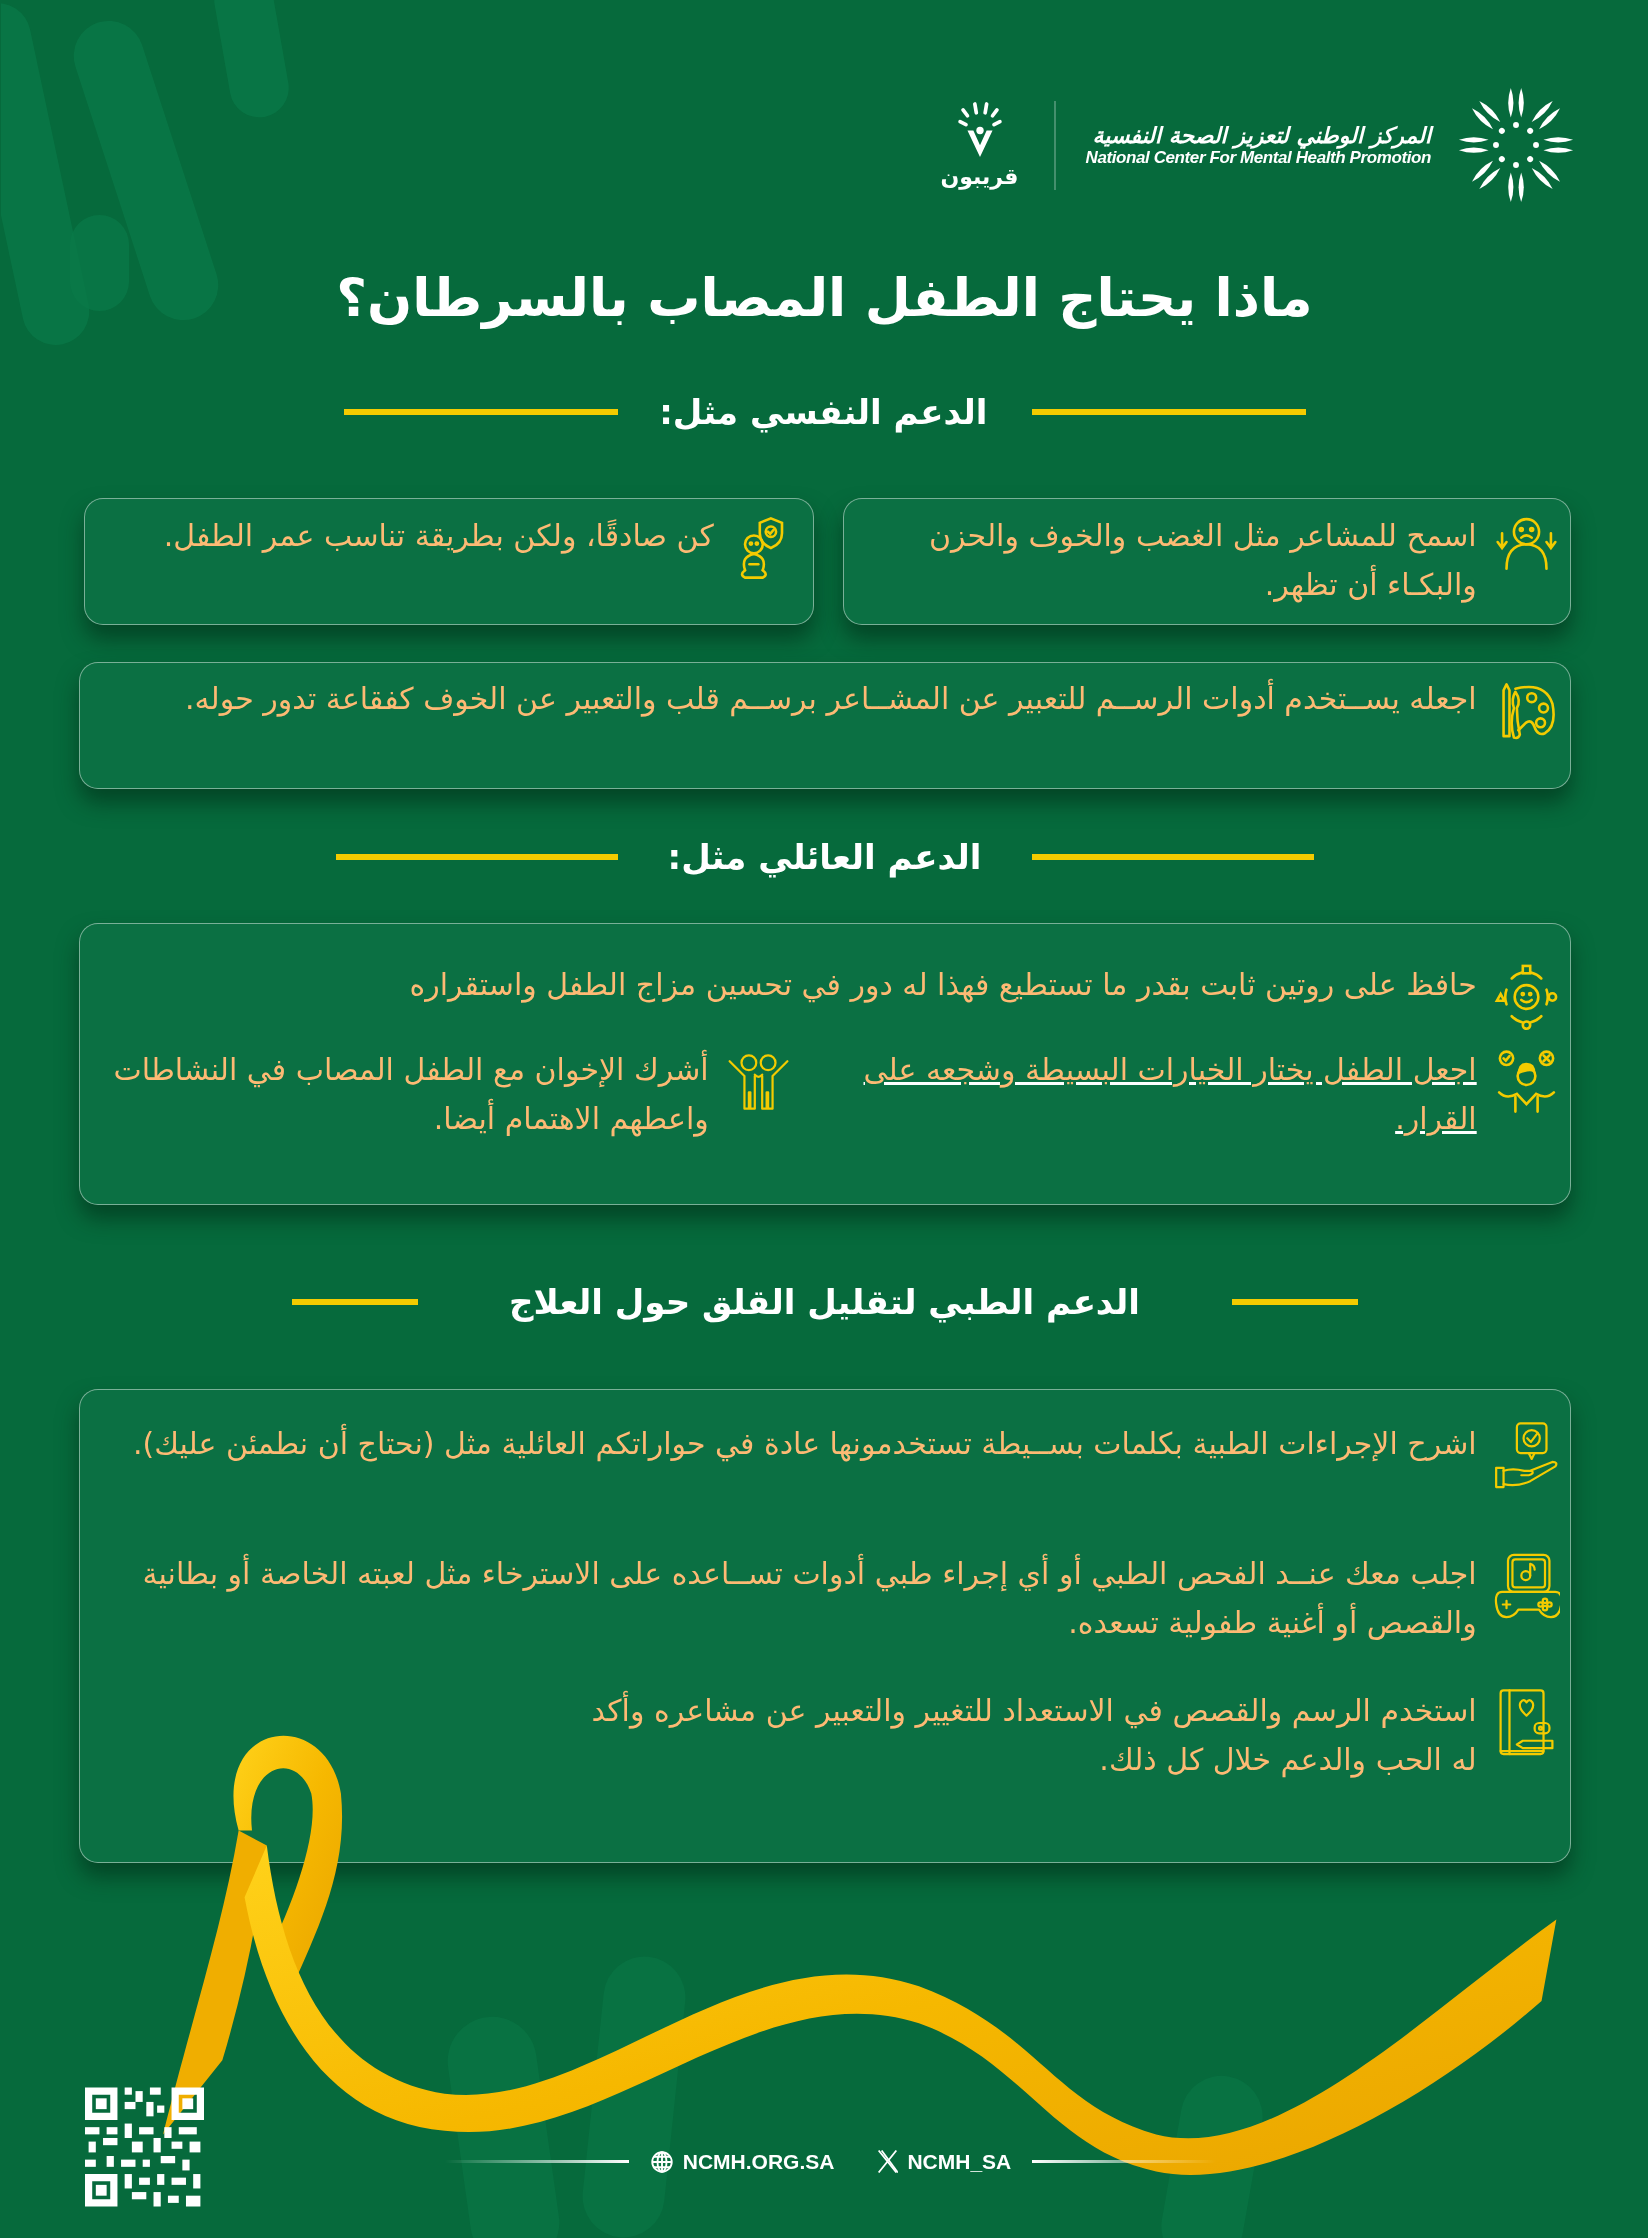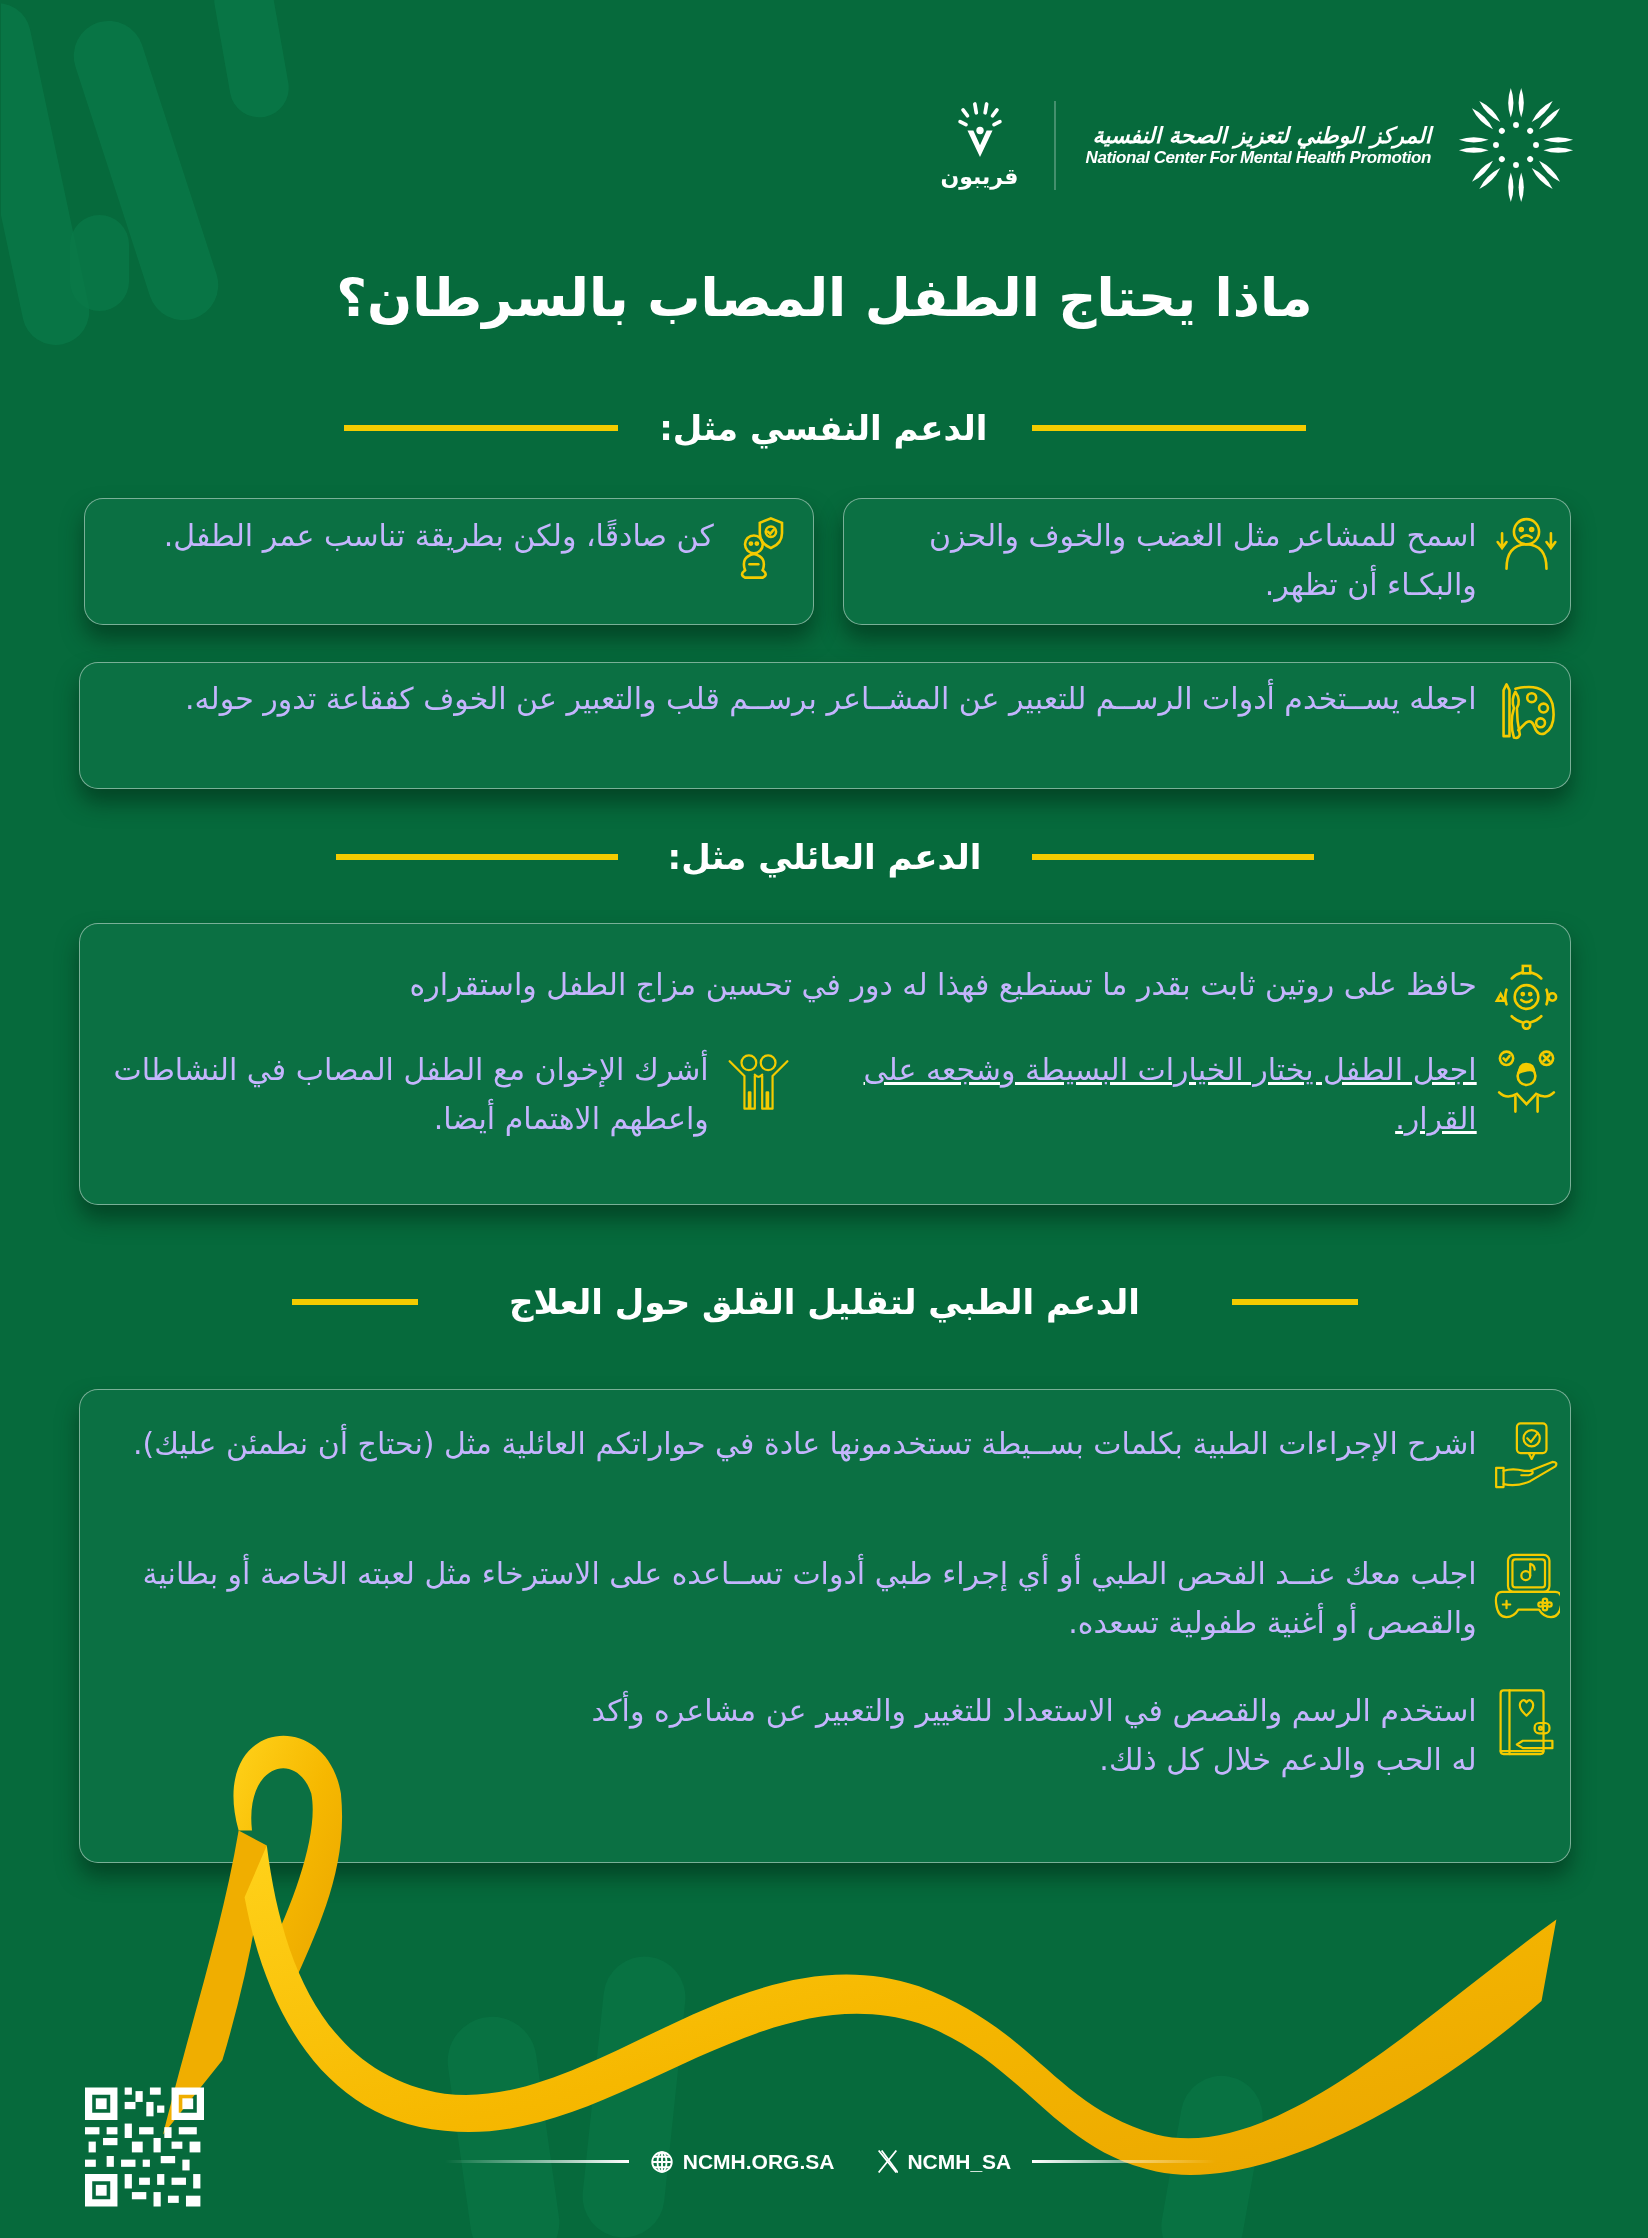--- a/index.html
+++ b/index.html
@@ -28,21 +28,21 @@
 
   .card {
     position: absolute;
     background: #0b7043;
     border: 1.5px solid rgba(255,255,255,.45);
     border-radius: 19px;
     box-shadow: 0 13.3px 21px rgba(0,40,20,.55);
   }
   .item { position: absolute; display: flex; align-items: flex-start; gap: 16.3px; direction: rtl; }
   .item .icon { flex: none; width: 67px; height: 74px; }
-  .item .txt { font-size: 30px; line-height: 49px; color: #c4b5fd; text-align: right; }
+  .item .txt { font-size: 30px; line-height: 49px; color: #fdba74; text-align: right; }
 
   .ribbon { position: absolute; left: 0; top: 0; pointer-events: none; }
 
   .footer-links { position: absolute; top: 2149px; left: 445px; width: 771px; display: flex; align-items: center; justify-content: center; gap: 21px; direction: ltr; }
   .footer-links .hl { height: 2.2px; width: 185px; background: linear-gradient(90deg, rgba(255,255,255,0), #fff); }
   .footer-links .hr { height: 2.2px; width: 185px; background: linear-gradient(90deg, #fff, rgba(255,255,255,0)); }
   .link { display: flex; align-items: center; gap: 9px; font-family: "Liberation Sans", sans-serif; font-weight: bold; font-size: 21px; }
   .qr { position: absolute; left: 85px; top: 2086px; width: 119px; height: 122px; }
 </style>
 </head>
@@ -92,21 +92,21 @@
         <use href="#petal" transform="rotate(225 85 85)"></use>
         <use href="#petal" transform="rotate(270 85 85)"></use>
         <use href="#petal" transform="rotate(315 85 85)"></use>
       </g>
     </svg>
   </div>
 </div>
 
 <h1 class="main-title">ماذا يحتاج الطفل المصاب بالسرطان؟</h1>
 
-<div class="section-head" style="top:408px;">
+<div class="section-head" style="top:392px;">
   <div class="line" style="width:274px;"></div>
   <div class="label" style="width:326px;text-align:center;">الدعم النفسي مثل:</div>
   <div class="line" style="width:274px;"></div>
 </div>
 
 <div class="card" style="left:843px;top:498px;width:728px;height:127px;"></div>
 <div class="item" style="right:89px;top:511px;width:667px;">
   <svg class="icon" viewBox="0 0 90 100">
     <g stroke="#f4cb00" stroke-width="3.5" fill="none" stroke-linecap="round">
       <circle cx="45" cy="28" r="17"></circle>

